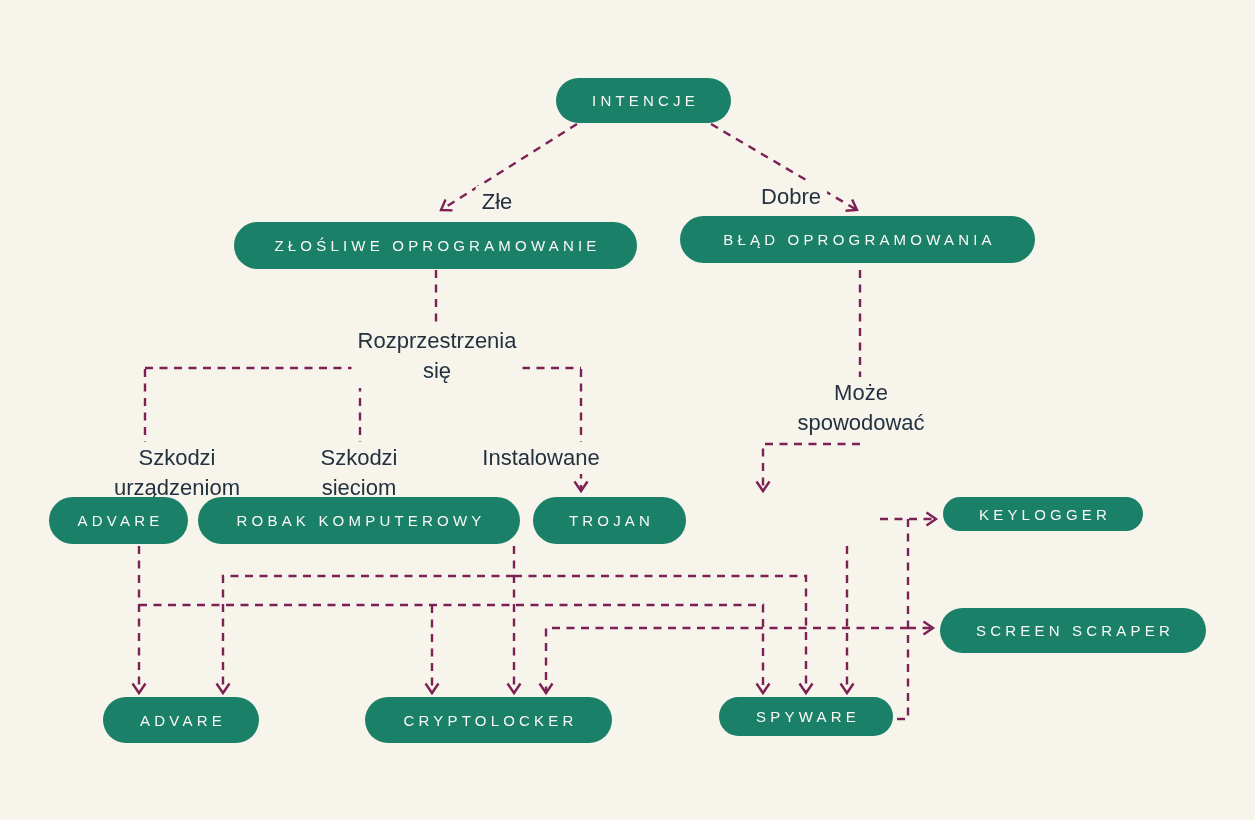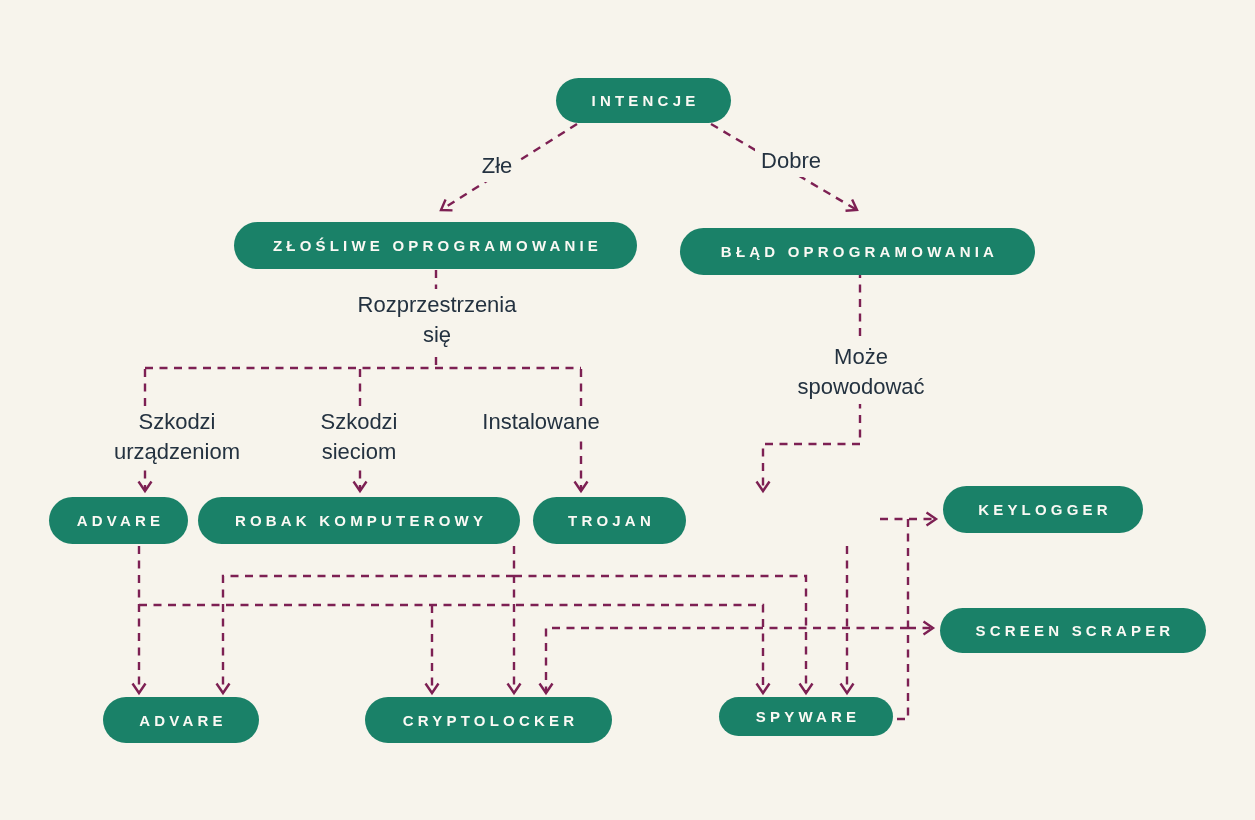--- a/index.html
+++ b/index.html
@@ -14,37 +14,37 @@
     position:relative;width:1255px;height:820px;background:var(--bg);
     font-family:"Liberation Sans","DejaVu Sans",sans-serif;overflow:hidden;
   }
   #edges{position:absolute;left:0;top:0;z-index:1;}
   #edges path.edge{fill:none;stroke:var(--plum);stroke-width:2.4;stroke-dasharray:8 6.5;}
   #edges .arrowhead{fill:none;stroke:var(--plum);stroke-width:2.4;}
   .flabel{
     position:absolute;transform:translateX(-50%);z-index:2;
     background:var(--bg);color:var(--ink);
     font-size:22px;line-height:1.38;text-align:center;
-    padding:1px 6px;white-space:nowrap;
+    padding:1px 6px;white-space:nowrap;margin-top:36px;
   }
   .lline{display:block;}
   .pill{
     position:absolute;z-index:3;background:var(--green);color:var(--node-text);
     border-radius:26px;display:flex;align-items:center;justify-content:center;
-    font-weight:bold;font-size:15px;letter-spacing:4.2px;padding-left:4px;
+    font-weight:normal;font-size:15px;letter-spacing:4.2px;padding-left:4px;
     white-space:nowrap;box-sizing:border-box;
   }
   .n-intencje{left:556px;top:78px;width:175px;height:45px}
   .n-zlosliwe{left:234px;top:222px;width:403px;height:47px}
-  .n-blad{left:680px;top:228px;width:355px;height:47px}
+  .n-blad{left:680px;top:216px;width:355px;height:47px}
   .n-wirus{left:49px;top:497px;width:139px;height:47px}
   .n-robak{left:198px;top:497px;width:322px;height:47px}
   .n-trojan{left:533px;top:497px;width:153px;height:47px}
   .n-podatnosc{left:698px;top:497px;width:180px;height:47px}
-  .n-keylogger{left:943px;top:486px;width:200px;height:47px}
+  .n-keylogger{left:943px;top:497px;width:200px;height:34px}
   .n-screenscraper{left:940px;top:608px;width:266px;height:45px}
   .n-advare{left:103px;top:697px;width:156px;height:46px}
   .n-cryptolocker{left:365px;top:697px;width:247px;height:46px}
   .n-spyware{left:719px;top:697px;width:174px;height:39px}
   .l-zle{left:497px;top:150px}
   .l-dobre{left:791px;top:145px}
   .l-rozprz{left:437px;top:289px}
   .l-moze{left:861px;top:341px}
   .l-szk1{left:177px;top:406px}
   .l-szk2{left:359px;top:406px}

